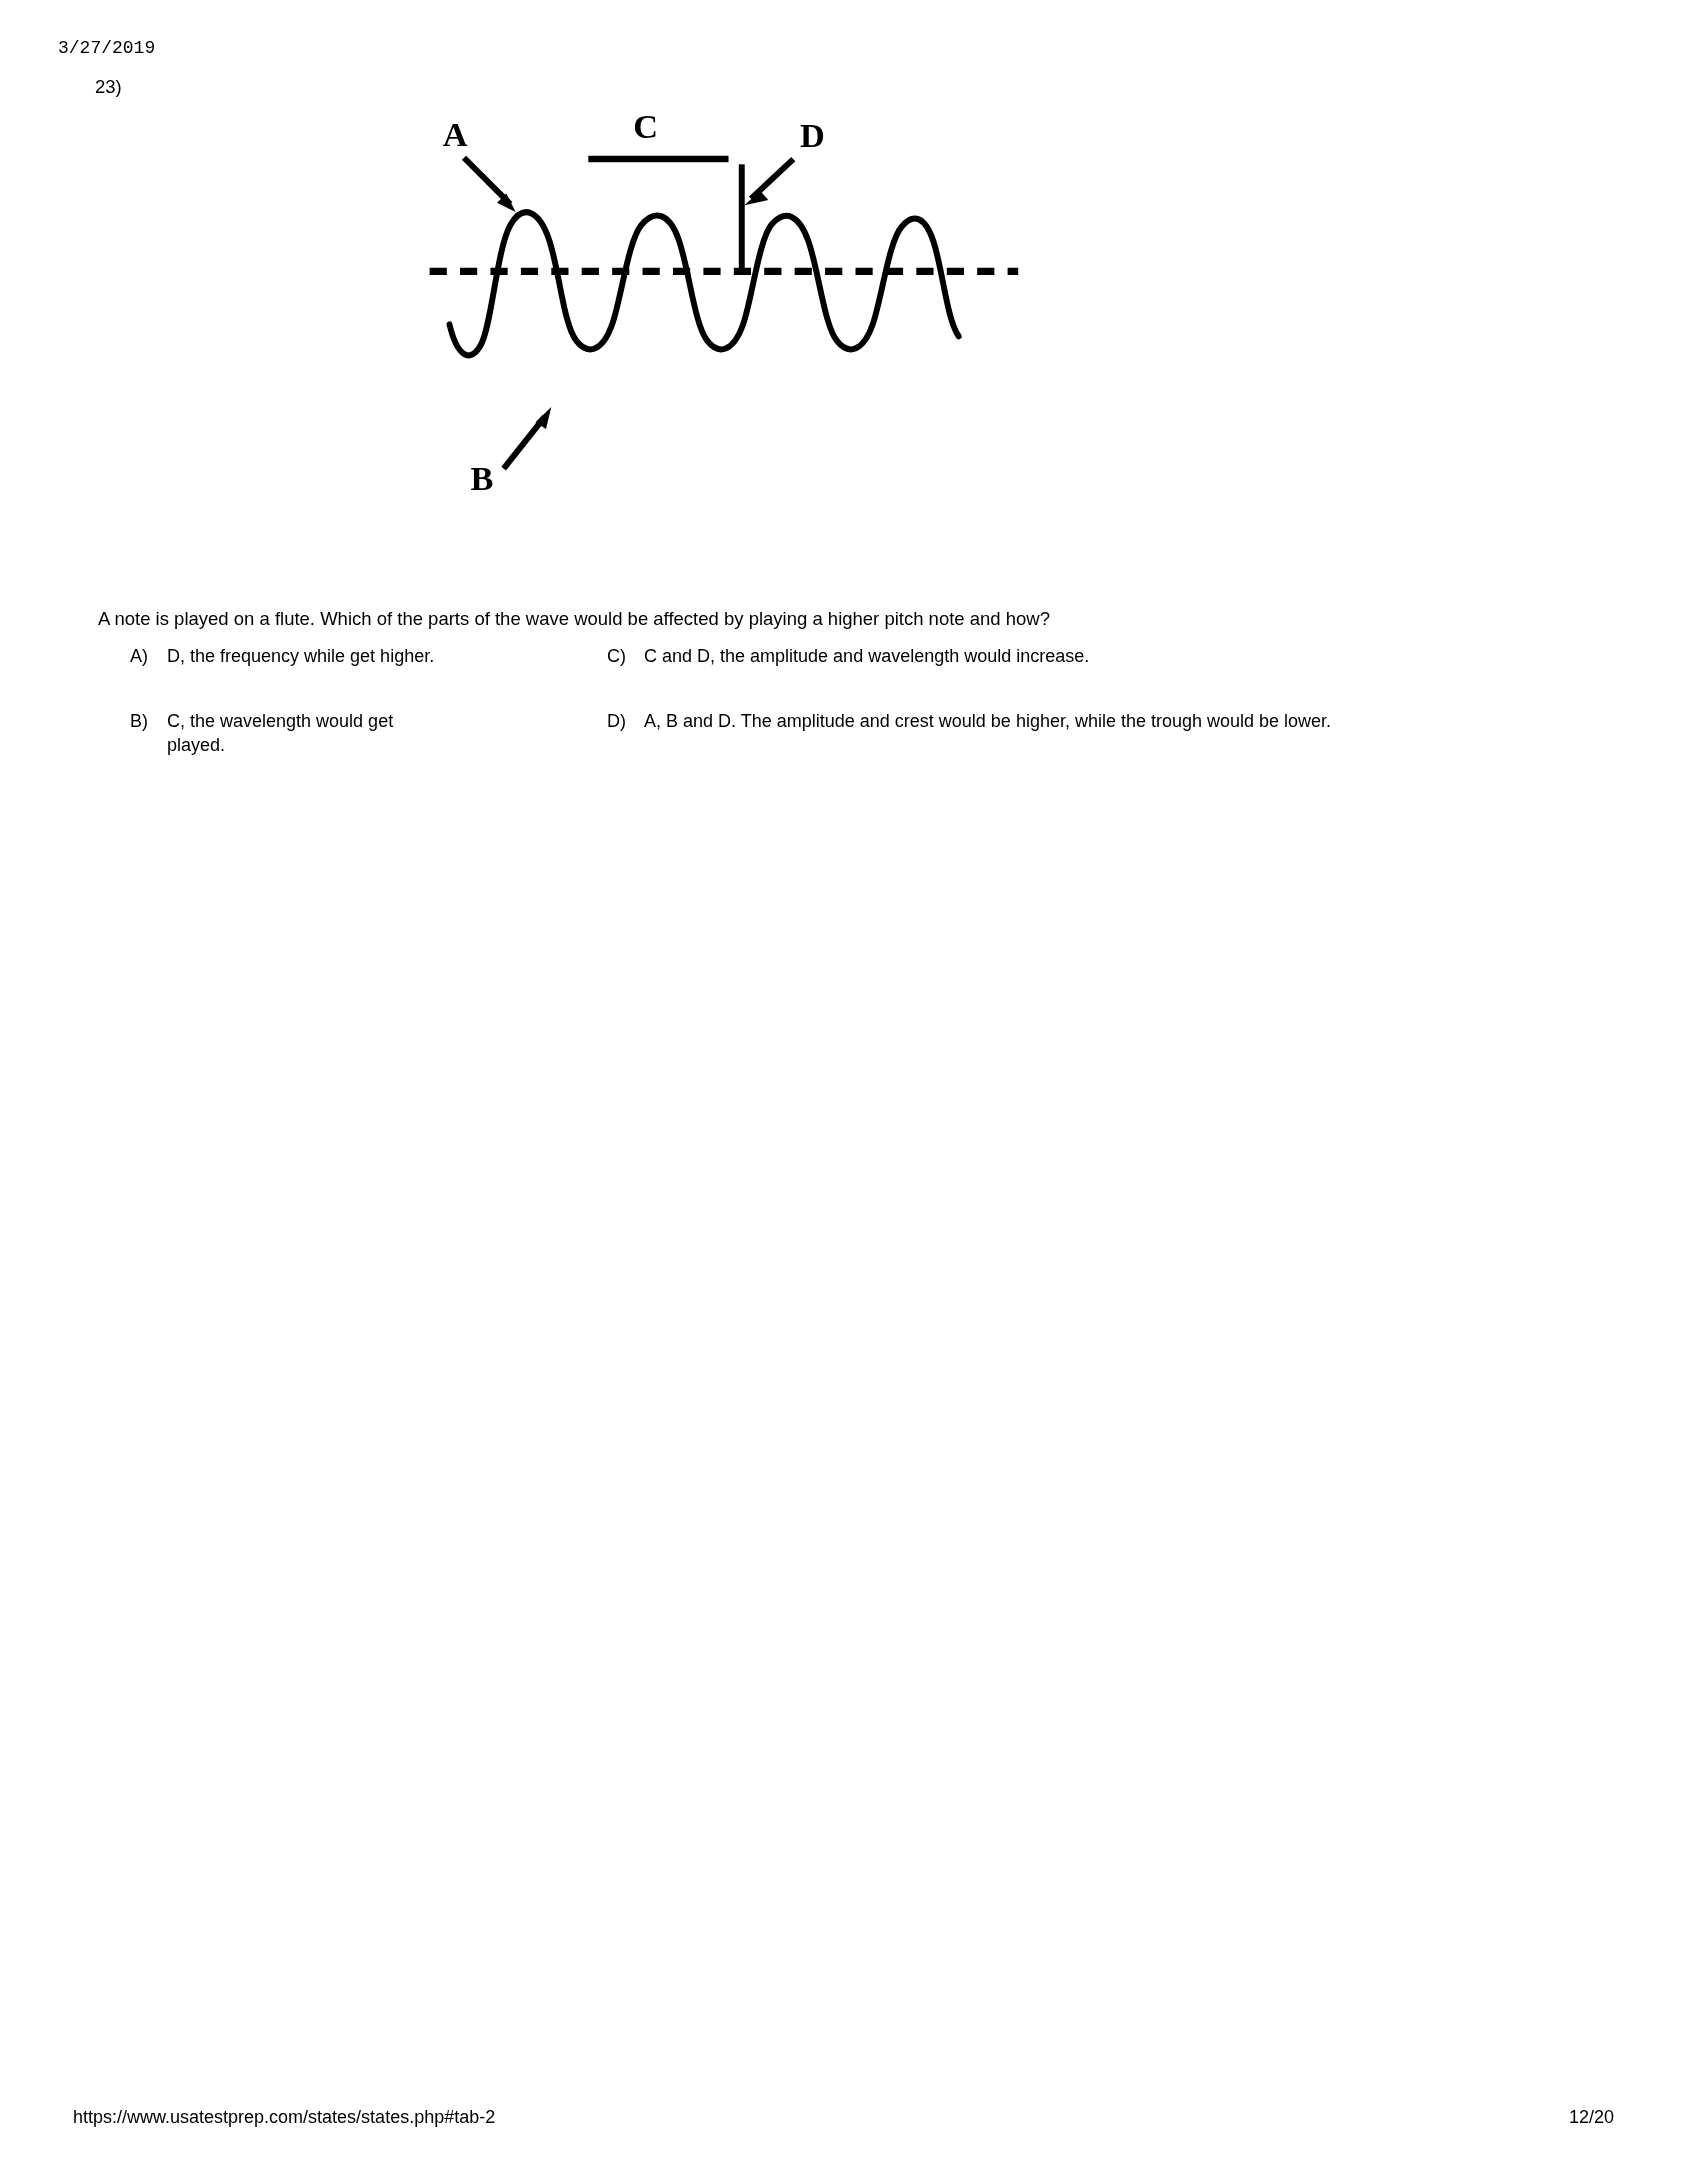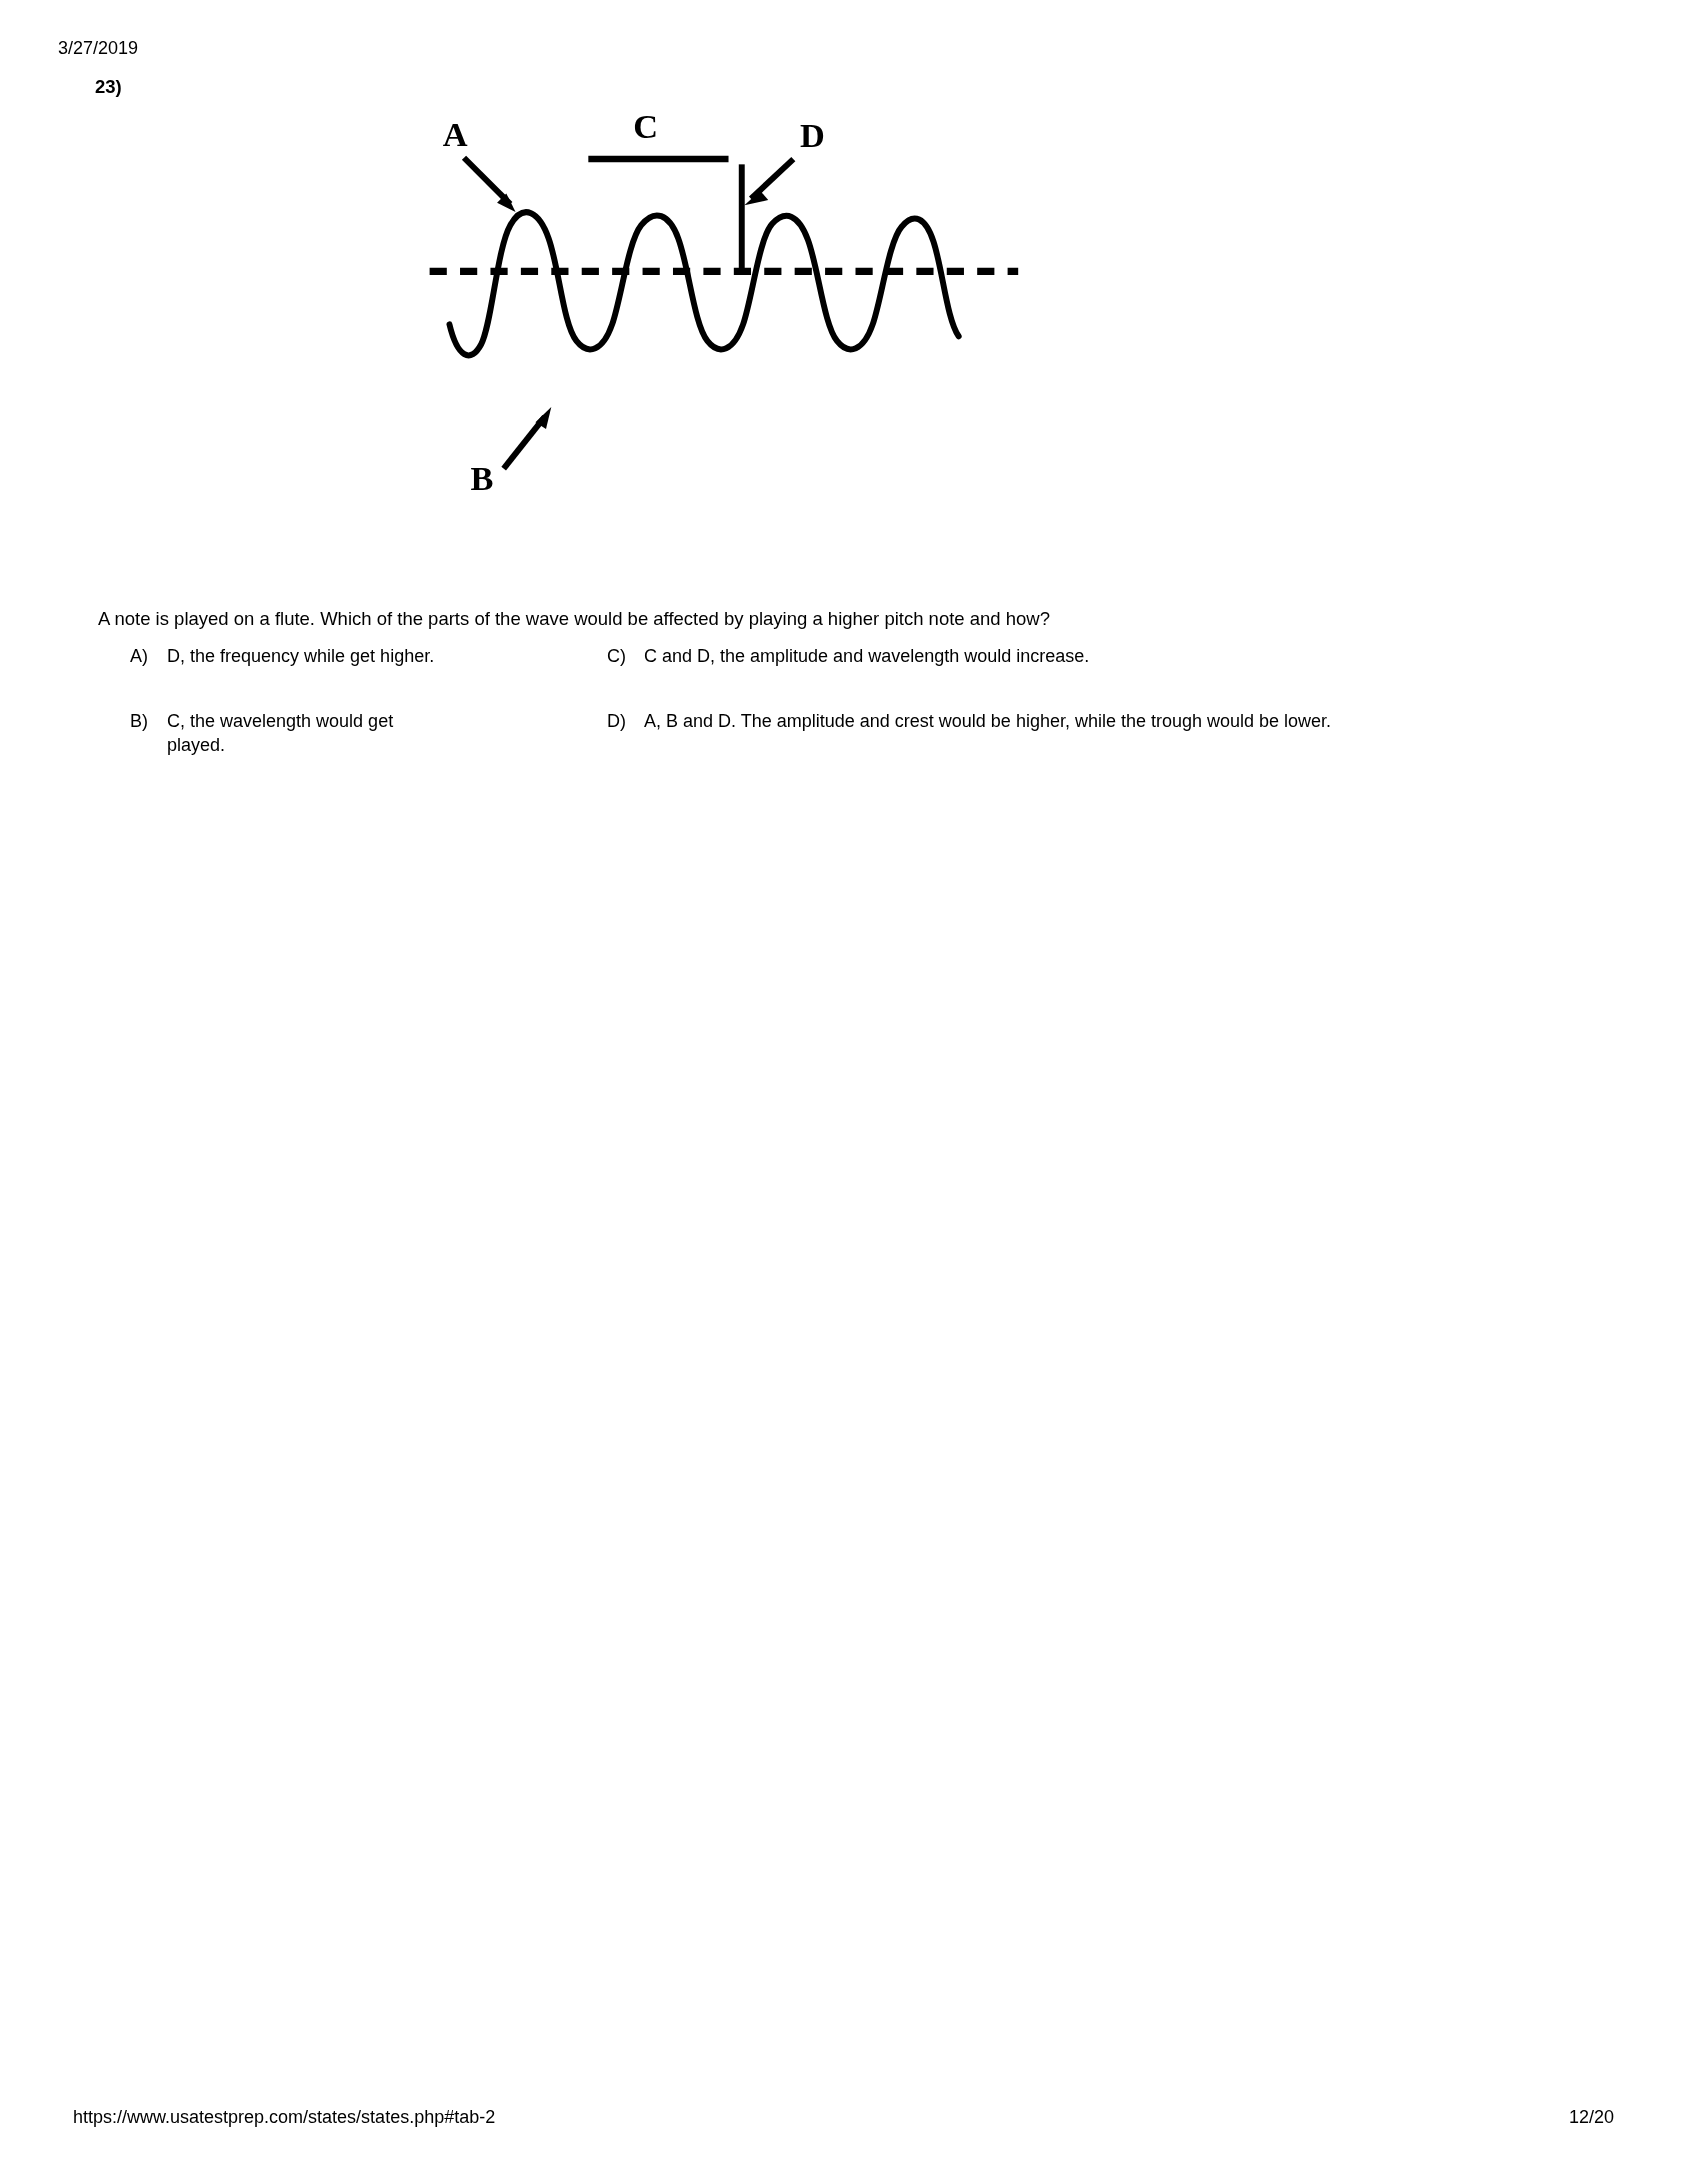--- a/index.html
+++ b/index.html
@@ -24,38 +24,39 @@
     width: 1687px;
     height: 26.5px;
   }
   .header-date {
     position: absolute;
     left: 58px;
     top: 0;
     font-size: 18px;
     color: #000;
     white-space: nowrap;
+    font-family: Liberation Mono, monospace;
   }
   .header-title {
     position: absolute;
     left: 0;
     top: 0;
     width: 1687px;
     text-align: center;
     font-size: 18px;
     color: #000;
   }
 
   
   .question-number {
     position: absolute;
     left: 95px;
     top: 76px;
     font-size: 18.5px;
-    font-weight: bold;
+    font-weight: normal;
   }
 
   .figure-wrap {
     position: absolute;
     left: 423px;
     top: 106px;
     width: 701px;
     height: 450px;
   }
   .figure-wrap svg {

